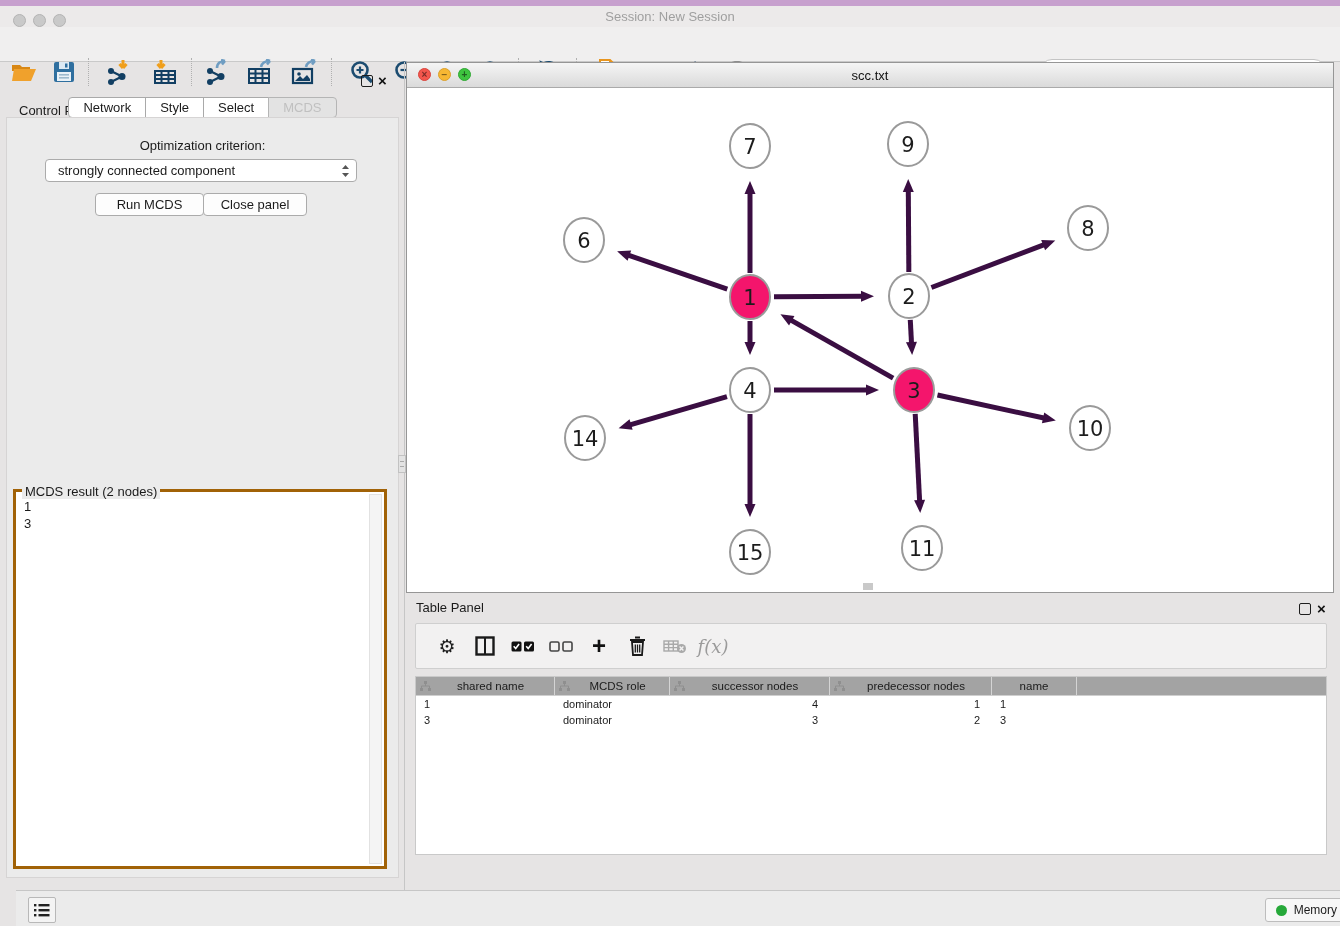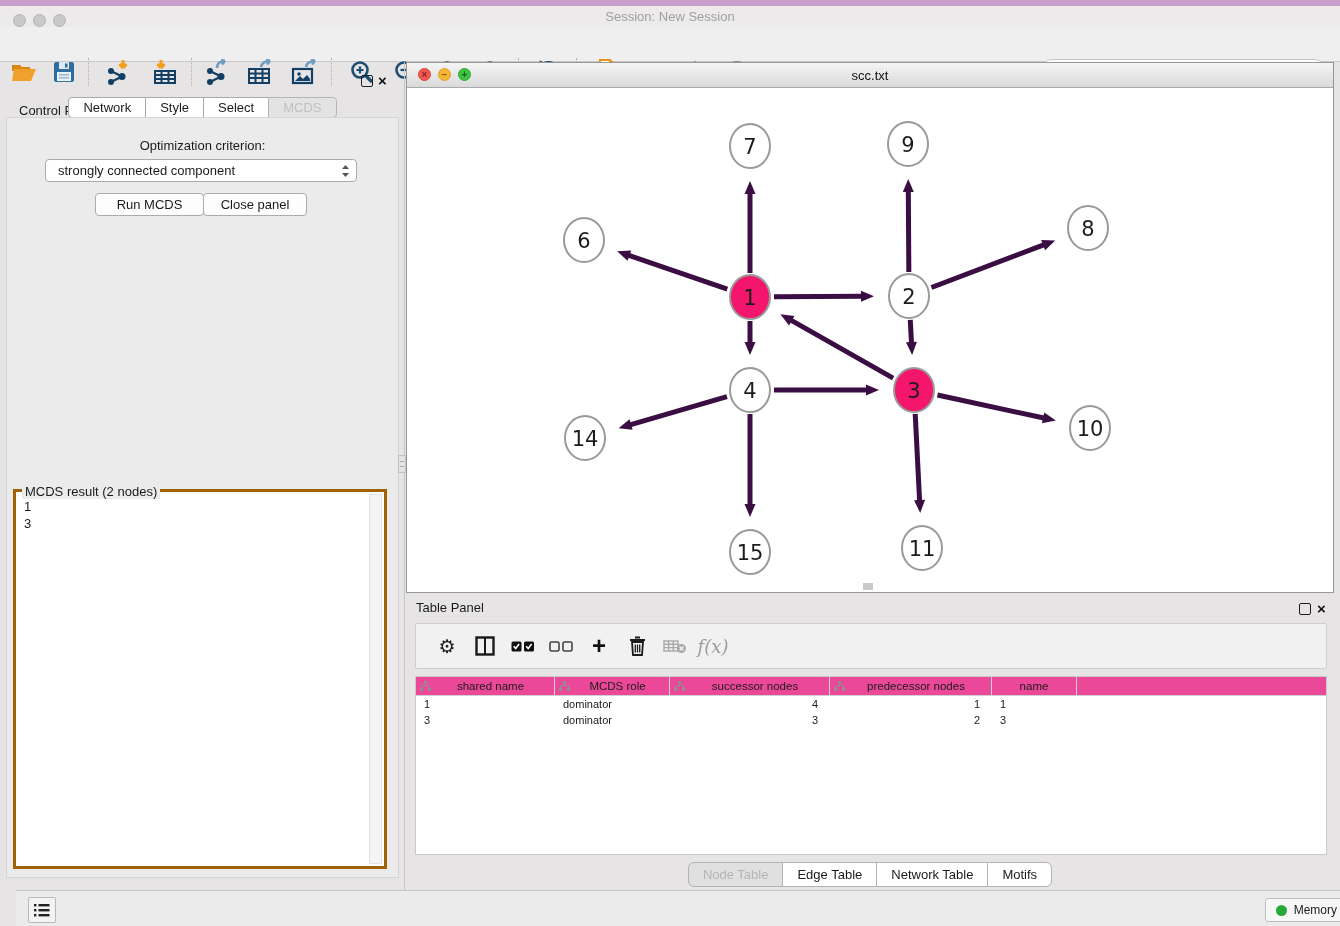--- a/index.html
+++ b/index.html
@@ -61,21 +61,21 @@
   .net-grip { position:absolute; left:456px; bottom:2px; width:10px; height:7px; background:#c9c9c9; }
 
   
   .tp-title { position:absolute; left:416px; top:600px; }
   .tp-toolbar { position:absolute; left:415px; top:623px; width:912px; height:46px; background:#f2f1f1; border:1px solid #cfcfcf; border-radius:2px; display:flex; align-items:center; padding-left:12px; }
   .tpi { width:38px; height:36px; display:flex; align-items:center; justify-content:center; }
   .gear-glyph { font-size:19px; color:#1e1e1e; }
   .plus-glyph { font-size:24px; font-weight:900; color:#111; line-height:20px; }
   .fx-glyph { font-family:"DejaVu Serif", serif; font-style:italic; font-size:18px; color:#9b9b9b; }
   .tp-table { position:absolute; left:415px; top:676px; width:912px; height:179px; background:#fff; border:1px solid #c9c9c9; }
-  .thead { display:flex; height:19px; background:#ec4899; border-bottom:1px solid #cfcfcf; font-size:11.5px; }
+  .thead { display:flex; height:19px; background:#a3a3a3; border-bottom:1px solid #cfcfcf; font-size:11.5px; }
   .th { display:flex; align-items:center; border-right:1px solid #d4d4d4; padding:0 4px; position:relative; }
   .th .lbl { flex:1; text-align:center; }
   .c0{width:139px}.c1{width:115px}.c2{width:160px}.c3{width:162px}.c4{width:85px}
   .trow { display:flex; height:16px; font-size:11px; align-items:center; }
   .td { padding:0 8px; overflow:hidden; white-space:nowrap; }
   .td.right { text-align:right; padding-right:12px; }
   .tp-tabs { position:absolute; left:406px; top:862px; width:928px; display:flex; justify-content:center; }
   .btab { height:25px; line-height:23px; padding:0 14px; background:#fff; border:1px solid #b3b3b3; margin-left:-1px; }
   .btab:first-child { border-radius:6px 0 0 6px; margin-left:0; }
   .btab:last-child { border-radius:0 6px 6px 0; }
@@ -475,26 +475,20 @@
         <div class="trow">
           <div class="td c0" style="text-align: left;">3</div>
           <div class="td c1" style="text-align: left;">dominator</div>
           <div class="td c2 right" style="text-align: right;">3</div>
           <div class="td c3 right" style="text-align: right;">2</div>
           <div class="td c4" style="text-align: left;">3</div>
         </div>
       </div>
   </div>
 
-  <div class="tp-tabs">
-    <div class="btab active">Node Table</div>
-    <div class="btab">Edge Table</div>
-    <div class="btab">Network Table</div>
-    <div class="btab">Motifs</div>
-  </div>
 
   <div class="statusbar">
     <div class="sb-left">
       <svg width="16" height="13" viewBox="0 0 16 13">
           <rect x="0" y="0" width="2.4" height="2.4" fill="#222"></rect>
           <rect x="0" y="5" width="2.4" height="2.4" fill="#222"></rect>
           <rect x="0" y="10" width="2.4" height="2.4" fill="#222"></rect>
           <rect x="4.5" y="0" width="11" height="2.4" fill="#222"></rect>
           <rect x="4.5" y="5" width="11" height="2.4" fill="#222"></rect>
           <rect x="4.5" y="10" width="11" height="2.4" fill="#222"></rect>

